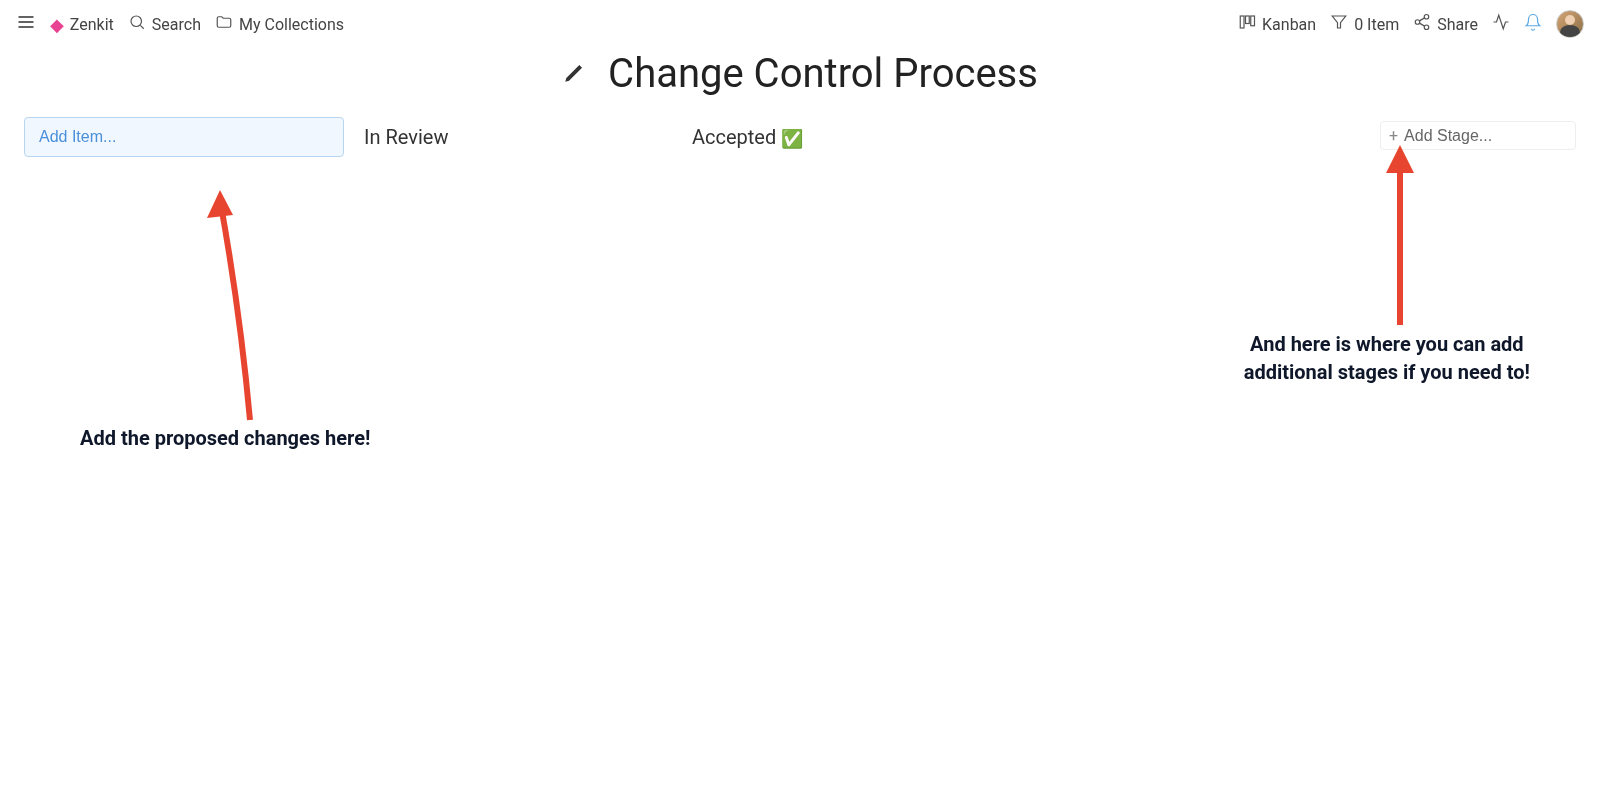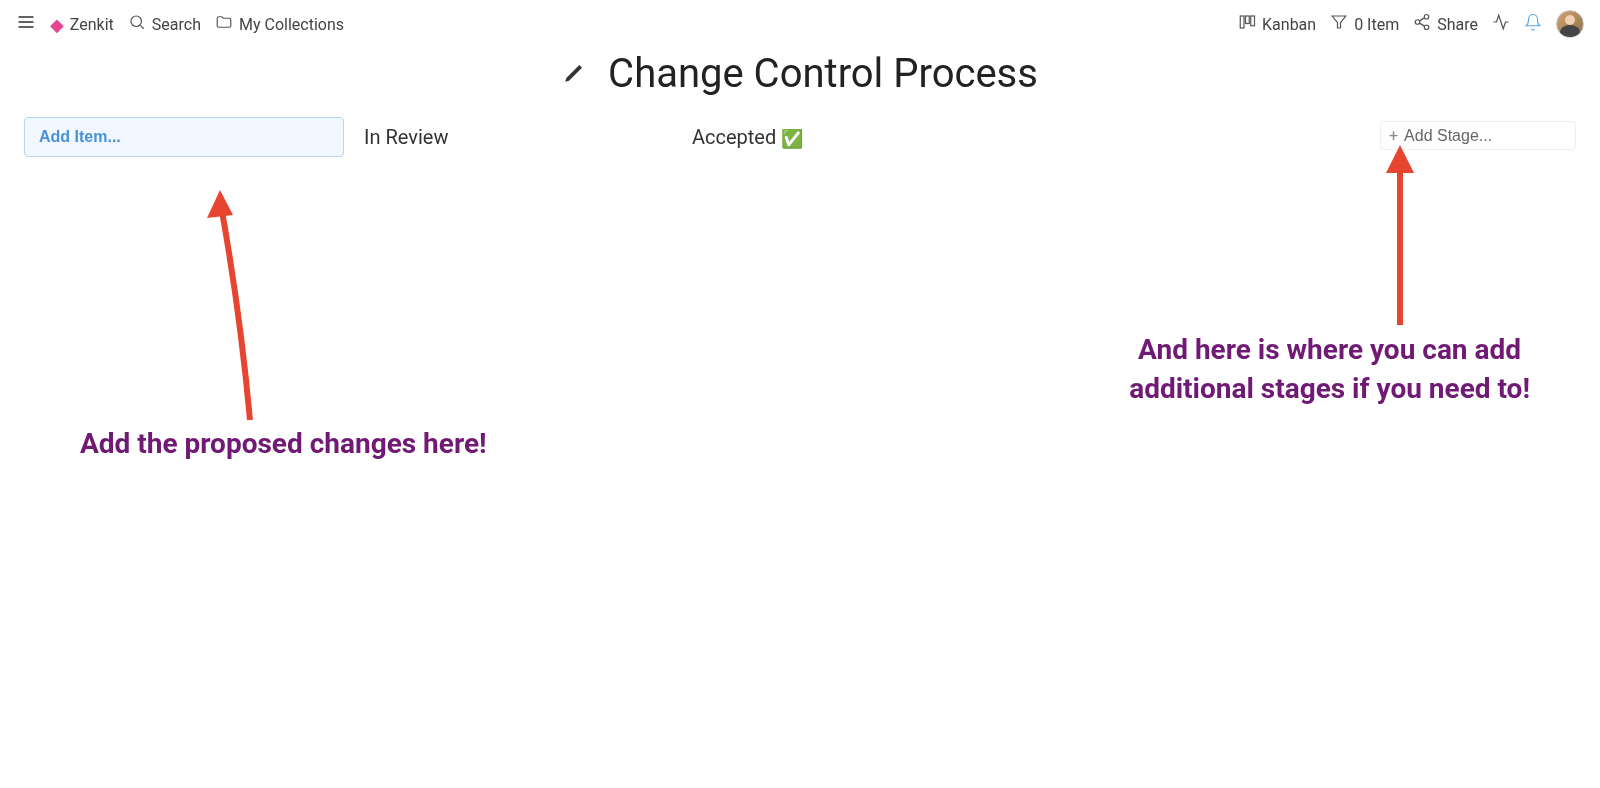--- a/index.html
+++ b/index.html
@@ -106,21 +106,20 @@
       margin-bottom: 8px;
     }
     .add-item-input {
       width: 100%;
       padding: 10px 14px;
       border: 1px solid #b8d4f0;
       background: #f0f7ff;
       border-radius: 4px;
       font-size: 16px;
       color: #4a90d9;
-      font-weight: bold;
     }
     .add-item-input::placeholder { color: #4a90d9; }
     .add-stage-wrapper {
       margin-left: auto;
       flex-shrink: 0;
       display: flex;
       align-items: center;
       gap: 6px;
       border: 1px solid #eee;
       border-radius: 4px;
@@ -134,23 +133,23 @@
       outline: none;
       font-size: 16px;
       color: #333;
       width: 100%;
       background: transparent;
     }
     .add-stage-input::placeholder { color: #666; }
     .emoji { font-size: 18px; vertical-align: middle; }
     .annotation {
       position: absolute;
-      color: #701a75;
+      color: #0f172a;
       font-weight: 700;
-      font-size: 28px;
+      font-size: 20px;
       line-height: 1.4;
     }
     .arrow {
       position: absolute;
     }
   </style>
 </head>
 <body>
 
 <div class="header">

